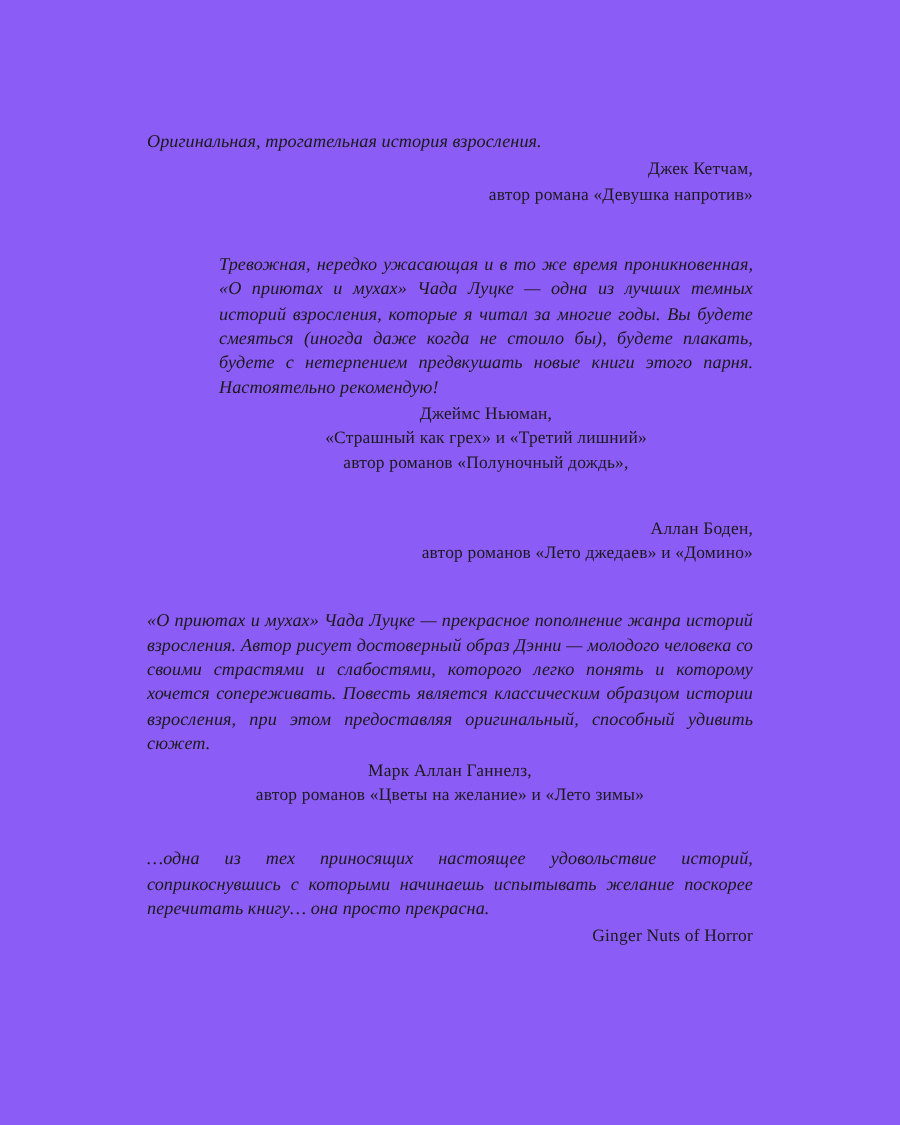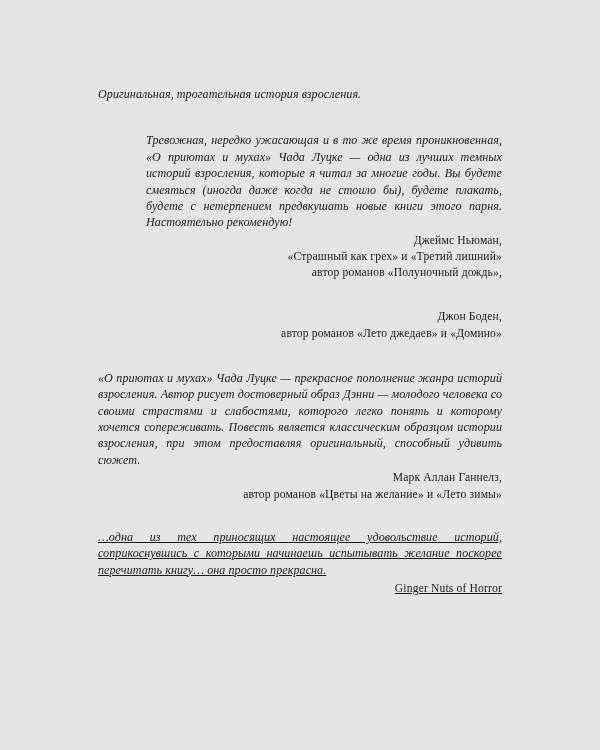--- a/index.html
+++ b/index.html
@@ -13,35 +13,34 @@
     height: 750px;
     overflow: hidden;
     font-family: "Liberation Serif", "DejaVu Serif", serif;
     color: #1a1a1a;
     -webkit-font-smoothing: antialiased;
   }
   .page {
     position: relative;
     width: 600px;
     height: 750px;
-    background: #e5e5e5;
+    background: #8b5cf6;
     box-sizing: border-box;
   }
   .text-block {
     position: absolute;
     left: 98px;
     top: 86px;
     width: 404px;
   }
   .blurb {
     margin: 0 0 22px 0;
   }
   .blurb:last-child {
     margin-bottom: 0;
-    text-decoration: underline;
   }
   .quote {
     margin: 0;
     font-style: italic;
     font-size: 12.1px;
     line-height: 16.4px;
     text-align: justify;
     text-justify: inter-word;
     hyphens: manual;
     letter-spacing: 0.05px;
@@ -52,47 +51,52 @@
     font-style: normal;
     font-size: 11.6px;
     line-height: 16.2px;
     letter-spacing: 0.15px;
   }
   .attribution .line {
     display: block;
   }
   .attribution.tight {
     margin-top: 2px;
+    text-align: center;
   }
   .gap-lg { margin-bottom: 30px; }
   .gap-md { margin-bottom: 28px; margin-left: 48px; }
   .gap-sm { margin-bottom: 26px; }
 </style>
 </head>
 <body>
 
 <div class="page">
   <div class="text-block">
 
     <div class="blurb gap-lg">
       <p class="quote">Оригинальная, трогательная история взросления.</p>
+      <p class="attribution">
+        <span class="line">Джек Кетчам,</span>
+        <span class="line">автор романа «Девушка напротив»</span>
+      </p>
     </div>
 
     <div class="blurb gap-md">
       <p class="quote">Тревожная, нередко ужасающая и в то же время проникновенная, «О приютах и мухах» Чада Луцке — одна из лучших темных историй взросления, которые я читал за многие годы. Вы будете смеяться (иногда даже когда не стоило бы), будете плакать, будете с нетерпением предвкушать новые книги этого парня. Настоятельно рекомендую!</p>
       <p class="attribution tight">
         <span class="line">Джеймс Ньюман,</span>
         <span class="line">«Страшный как грех» и «Третий лишний»</span>
         <span class="line">автор романов «Полуночный дождь»,</span>
       </p>
     </div>
 
     <div class="blurb gap-md">
       <p class="attribution">
-        <span class="line">Джон Боден,</span>
+        <span class="line">Аллан Боден,</span>
         <span class="line">автор романов «Лето джедаев» и «Домино»</span>
       </p>
     </div>
 
     <div class="blurb gap-sm">
       <p class="quote">«О приютах и мухах» Чада Луцке — прекрасное пополнение жанра историй взросления. Автор рисует достоверный образ Дэнни — молодого человека со своими страстями и слабостями, которого легко понять и которому хочется сопереживать. Повесть является классическим образцом истории взросления, при этом предоставляя оригинальный, способный удивить сюжет.</p>
       <p class="attribution tight">
         <span class="line">Марк Аллан Ганнелз,</span>
         <span class="line">автор романов «Цветы на желание» и «Лето зимы»</span>
       </p>

